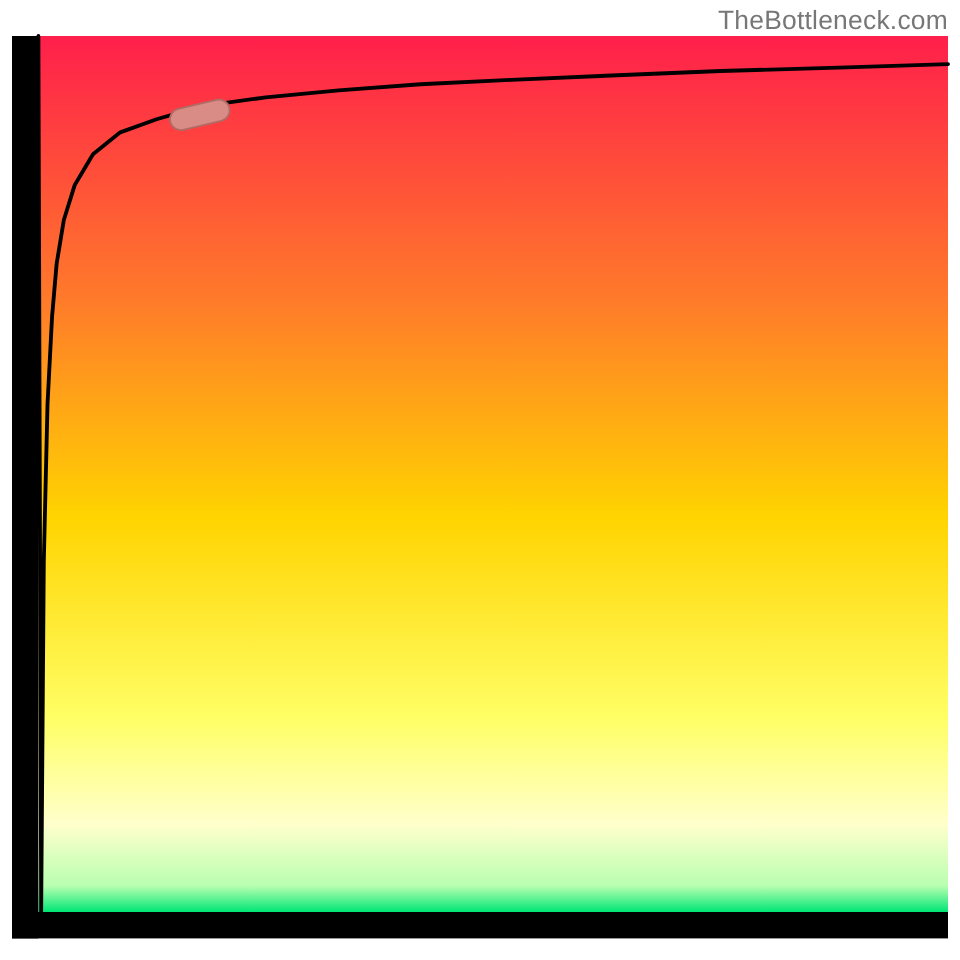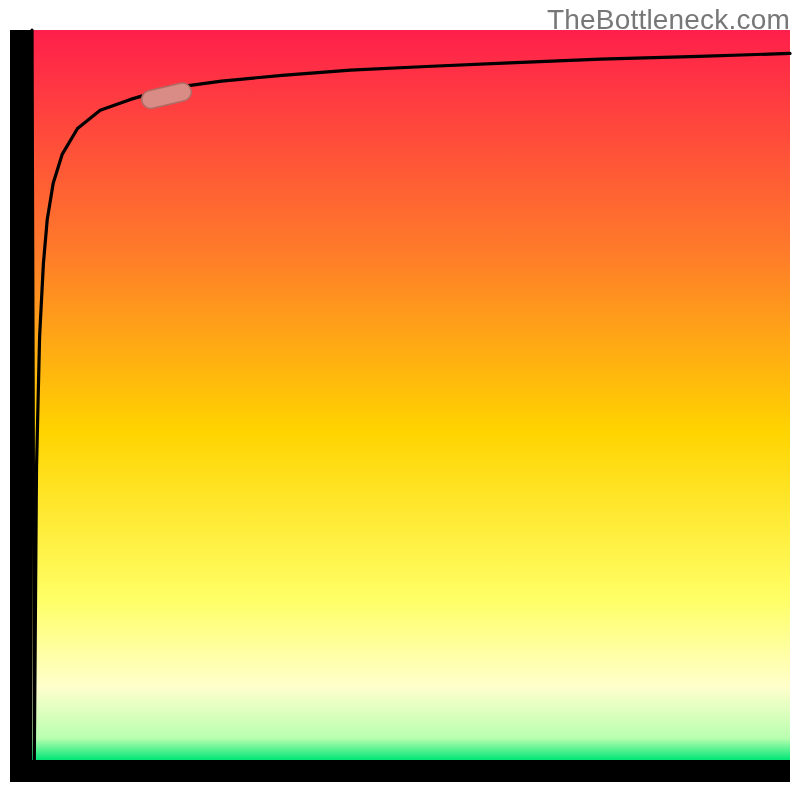--- a/index.html
+++ b/index.html
@@ -7,21 +7,21 @@
   .stage {
     position: relative;
     width: 800px;
     height: 800px;
   }
   .watermark {
     position: absolute;
     top: 4px;
     right: 10px;
     font-family: Arial, Helvetica, sans-serif;
-    font-size: 28px;
+    font-size: 22px;
     color: #777;
     letter-spacing: 0.2px;
   }
   .plot {
     position: absolute;
     left: 0; top: 0;
     width: 800px; height: 800px;
   }
 </style>
 </head>

